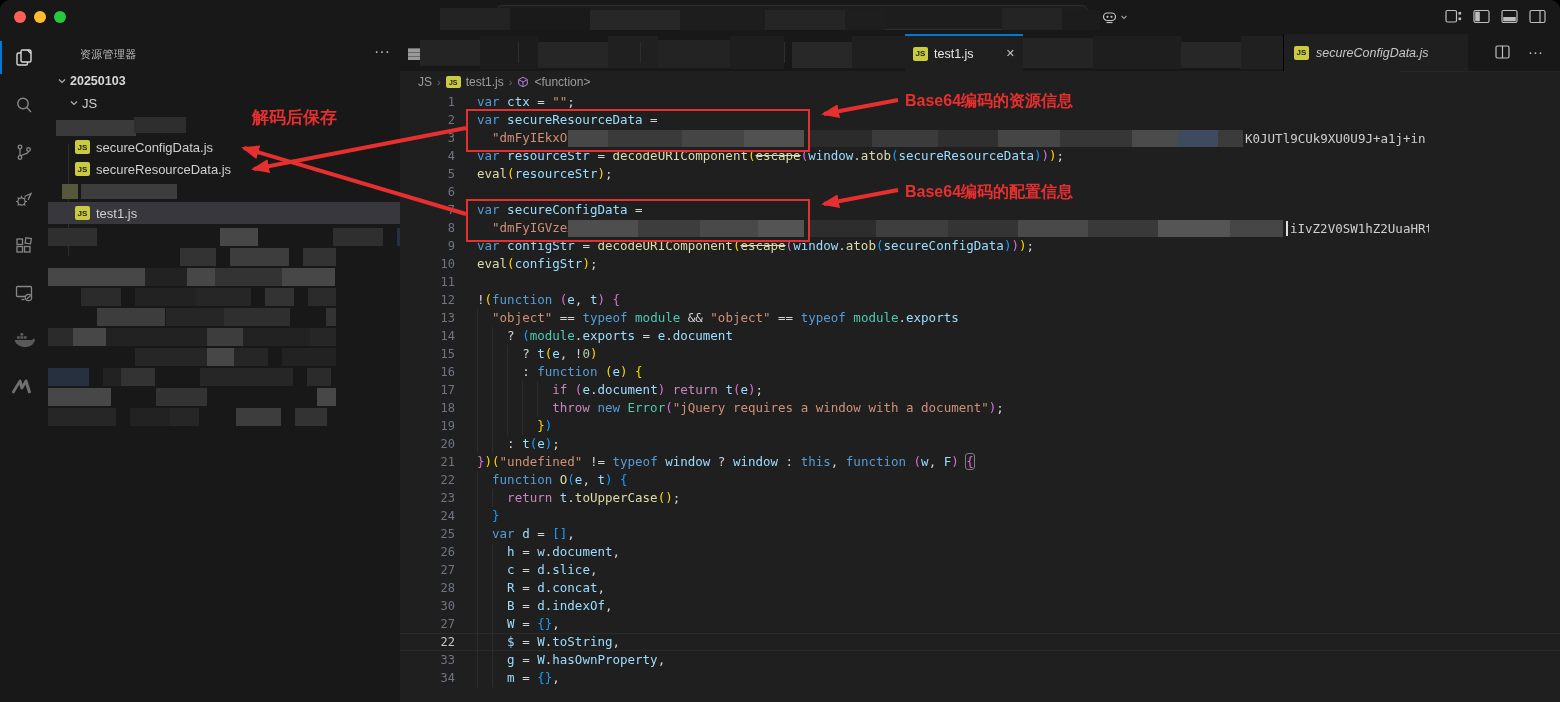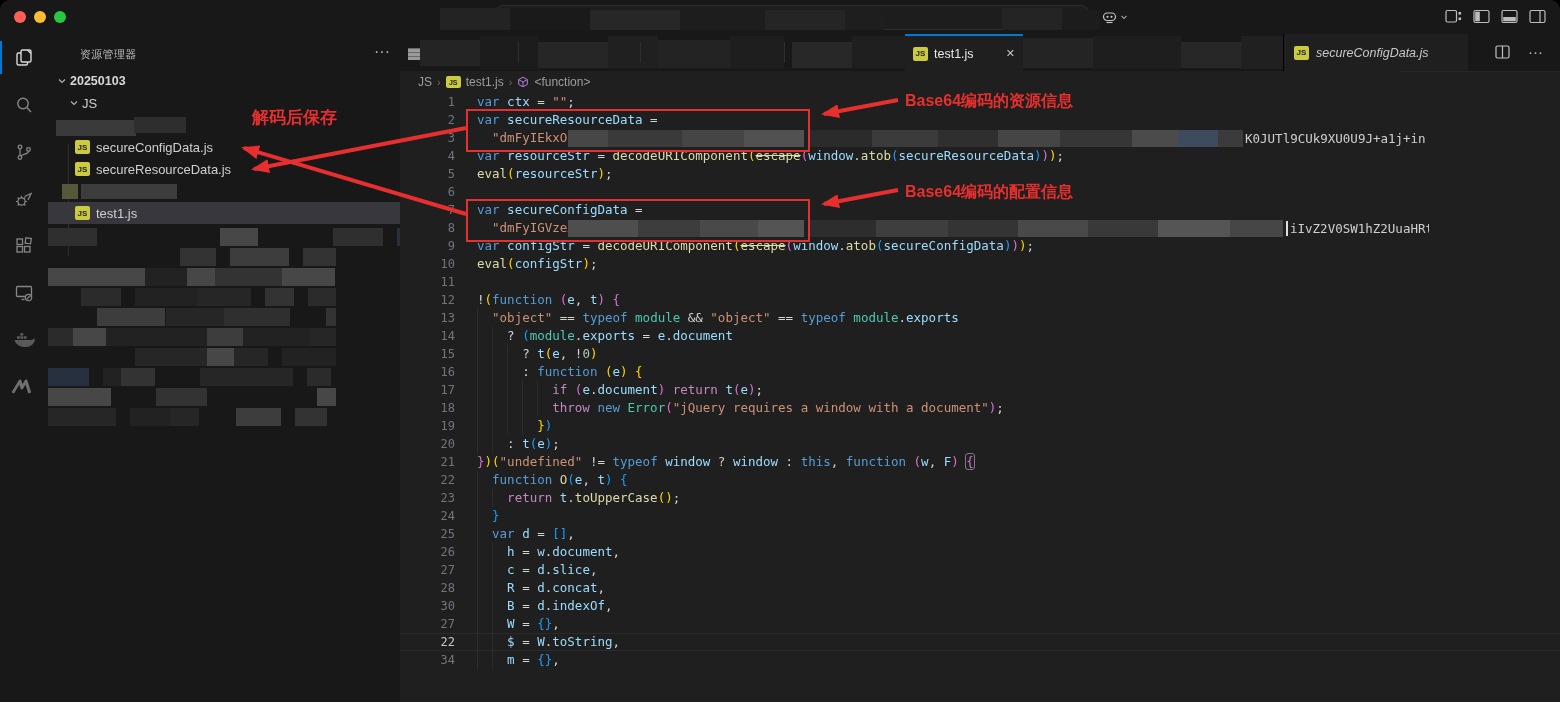--- a/index.html
+++ b/index.html
@@ -361,20 +361,21 @@
         <div class="line"><div class="guide" style="left: 77px;"></div><span class="gut">22</span><span class="src"><span class="tk-pun">  </span><span class="tk-kw">function </span><span class="tk-fn">O</span><span class="tk-b3">(</span><span class="tk-var">e</span><span class="tk-pun">, </span><span class="tk-var">t</span><span class="tk-b3">)</span><span class="tk-pun"> </span><span class="tk-b3">{</span></span></div>
         <div class="line"><div class="guide" style="left: 77px;"></div><div class="guide" style="left: 92.06px;"></div><span class="gut">23</span><span class="src"><span class="tk-pun">    </span><span class="tk-ctl">return</span><span class="tk-pun"> </span><span class="tk-var">t</span><span class="tk-pun">.</span><span class="tk-fn">toUpperCase</span><span class="tk-b1">()</span><span class="tk-pun">;</span></span></div>
         <div class="line"><div class="guide" style="left: 77px;"></div><span class="gut">24</span><span class="src"><span class="tk-pun">  </span><span class="tk-b3">}</span></span></div>
         <div class="line"><div class="guide" style="left: 77px;"></div><span class="gut">25</span><span class="src"><span class="tk-pun">  </span><span class="tk-kw">var </span><span class="tk-var">d</span><span class="tk-pun"> = </span><span class="tk-b3">[]</span><span class="tk-pun">,</span></span></div>
         <div class="line"><div class="guide" style="left: 77px;"></div><div class="guide" style="left: 92.06px;"></div><span class="gut">26</span><span class="src"><span class="tk-pun">    </span><span class="tk-var">h</span><span class="tk-pun"> = </span><span class="tk-var">w</span><span class="tk-pun">.</span><span class="tk-var">document</span><span class="tk-pun">,</span></span></div>
         <div class="line"><div class="guide" style="left: 77px;"></div><div class="guide" style="left: 92.06px;"></div><span class="gut">27</span><span class="src"><span class="tk-pun">    </span><span class="tk-var">c</span><span class="tk-pun"> = </span><span class="tk-var">d</span><span class="tk-pun">.</span><span class="tk-var">slice</span><span class="tk-pun">,</span></span></div>
         <div class="line"><div class="guide" style="left: 77px;"></div><div class="guide" style="left: 92.06px;"></div><span class="gut">28</span><span class="src"><span class="tk-pun">    </span><span class="tk-var">R</span><span class="tk-pun"> = </span><span class="tk-var">d</span><span class="tk-pun">.</span><span class="tk-var">concat</span><span class="tk-pun">,</span></span></div>
         <div class="line"><div class="guide" style="left: 77px;"></div><div class="guide" style="left: 92.06px;"></div><span class="gut">30</span><span class="src"><span class="tk-pun">    </span><span class="tk-var">B</span><span class="tk-pun"> = </span><span class="tk-var">d</span><span class="tk-pun">.</span><span class="tk-var">indexOf</span><span class="tk-pun">,</span></span></div>
         <div class="line"><div class="guide" style="left: 77px;"></div><div class="guide" style="left: 92.06px;"></div><span class="gut">27</span><span class="src"><span class="tk-pun">    </span><span class="tk-var">W</span><span class="tk-pun"> = </span><span class="tk-b3">{}</span><span class="tk-pun">,</span></span></div>
         <div class="line active"><div class="guide" style="left: 77px;"></div><div class="guide" style="left: 92.06px;"></div><span class="gut">22</span><span class="src"><span class="tk-pun">    </span><span class="tk-var">$</span><span class="tk-pun"> = </span><span class="tk-var">W</span><span class="tk-pun">.</span><span class="tk-var">toString</span><span class="tk-pun">,</span></span></div>
+        <div class="line"><div class="guide" style="left: 77px;"></div><div class="guide" style="left: 92.06px;"></div><span class="gut">33</span><span class="src"><span class="tk-pun">    </span><span class="tk-var">g</span><span class="tk-pun"> = </span><span class="tk-var">W</span><span class="tk-pun">.</span><span class="tk-var">hasOwnProperty</span><span class="tk-pun">,</span></span></div>
         <div class="line"><div class="guide" style="left: 77px;"></div><div class="guide" style="left: 92.06px;"></div><span class="gut">34</span><span class="src"><span class="tk-pun">    </span><span class="tk-var">m</span><span class="tk-pun"> = </span><span class="tk-b3">{}</span><span class="tk-pun">,</span></span></div>
       </div>
 
   </div>
 
   <div id="editor-blur">
       <div class="blur" style="left: 568px; top: 130px; width: 40px; height: 17px; background: rgb(71, 71, 71);"></div>
       <div class="blur" style="left: 608px; top: 130px; width: 74px; height: 17px; background: rgb(58, 58, 58);"></div>
       <div class="blur" style="left: 682px; top: 130px; width: 62px; height: 17px; background: rgb(69, 69, 69);"></div>
       <div class="blur" style="left: 744px; top: 130px; width: 60px; height: 17px; background: rgb(81, 81, 81);"></div>

